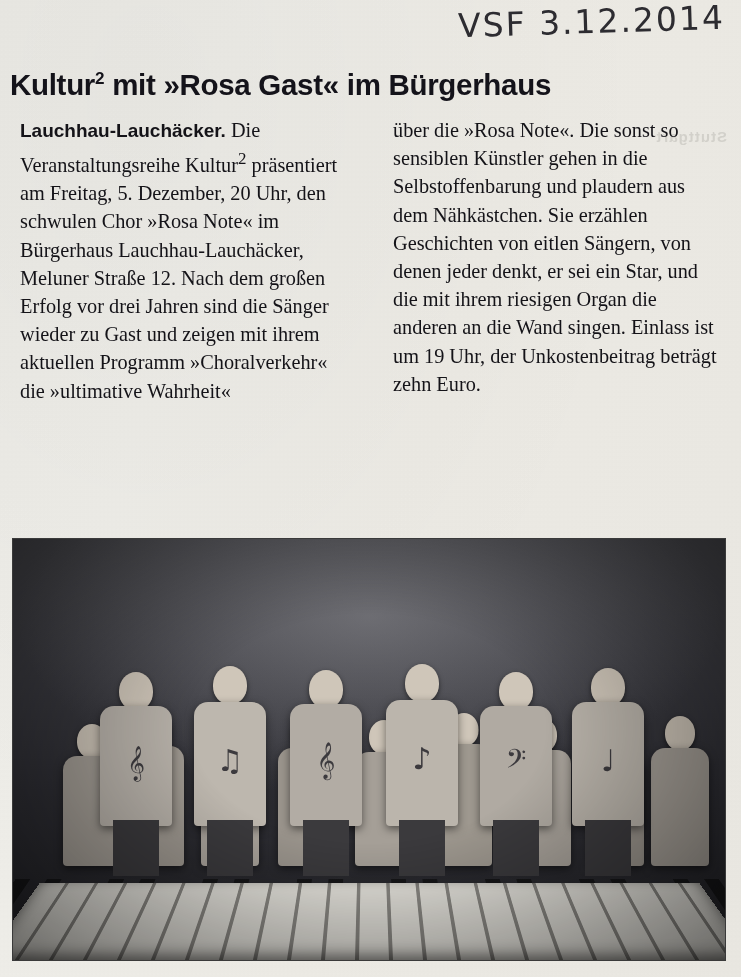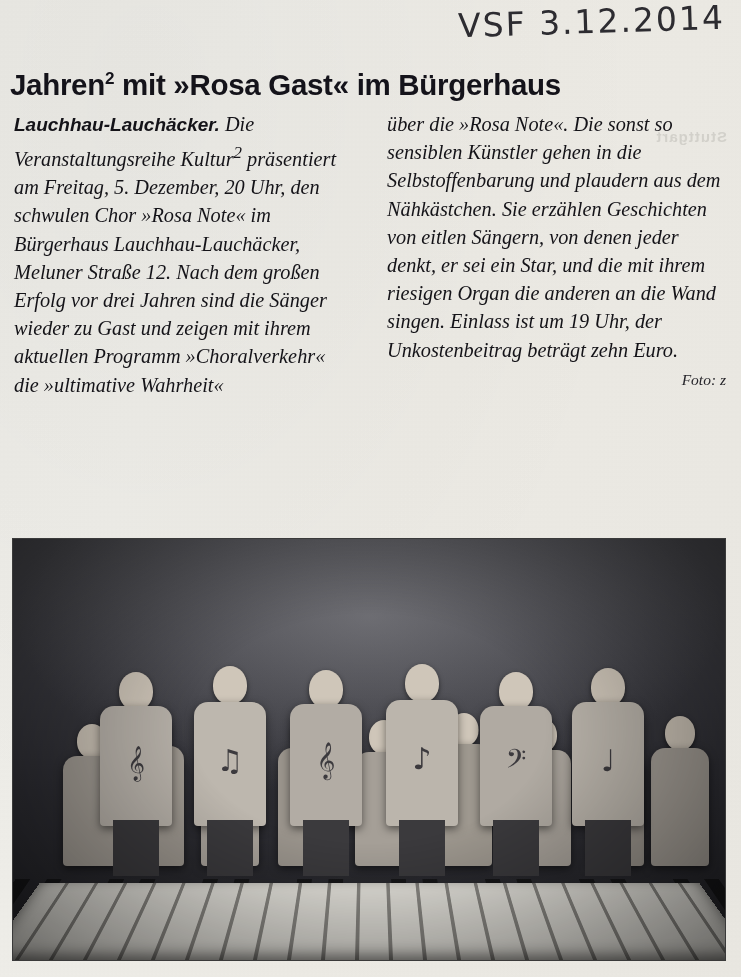--- a/index.html
+++ b/index.html
@@ -87,22 +87,21 @@
   .col {
     width: 343px;
     font-family: "Liberation Serif", serif;
     font-size: 20.3px;
     line-height: 28.2px;
     color: #141318;
     text-align: left;
     hyphens: manual;
   }
   .col p {
-    margin: 2px;
-    font-style: italic;
+    margin: 8px;
   }
   .lead {
     font-family: "Liberation Sans", sans-serif;
     font-weight: bold;
     font-size: 19px;
   }
   .credit {
     text-align: right;
     font-size: 15.5px;
     color: #26252a;
@@ -236,31 +235,30 @@
 <body>
 
 <div id="clipping">
 
   <div class="paper-grain"></div>
 
   <div class="showthrough">Stuttgart</div>
 
   <div class="handwriting">VSF 3.12.2014</div>
 
-  <h1 class="headline"><span>Jahren</span><sup>2</sup><span> mit »Rosa Gast« im Bürgerhaus</span></h1>
+  <h1 class="headline"><span>Kultur</span><sup>2</sup><span> mit »Rosa Gast« im Bürgerhaus</span></h1>
 
   <div class="columns">
 
     <div class="col">
       <p><span class="lead">Lauchhau-Lauchäcker.</span><span> Die Veranstaltungsreihe Kultur</span><sup>2</sup><span> präsentiert am Freitag, 5. Dezember, 20 Uhr, den schwulen Chor »Rosa Note« im Bürgerhaus Lauchhau-Lauchäcker, Meluner Straße 12. Nach dem großen Erfolg vor drei Jahren sind die Sänger wieder zu Gast und zeigen mit ihrem aktuellen Programm »Choralverkehr« die »ultimative Wahrheit«</span></p>
     </div>
 
     <div class="col">
       <p>über die »Rosa Note«. Die sonst so sensiblen Künstler gehen in die Selbstoffenbarung und plaudern aus dem Nähkästchen. Sie erzählen Geschichten von eitlen Sängern, von denen jeder denkt, er sei ein Star, und die mit ihrem riesigen Organ die anderen an die Wand singen. Einlass ist um 19 Uhr, der Unkostenbeitrag beträgt zehn Euro.</p>
-      <p class="credit">Foto: z</p>
     </div>
 
   </div>
 
   <div class="photo-wrap">
     <div class="photo">
       <div class="stage-glow"></div>
 
       <div class="choir">
 

